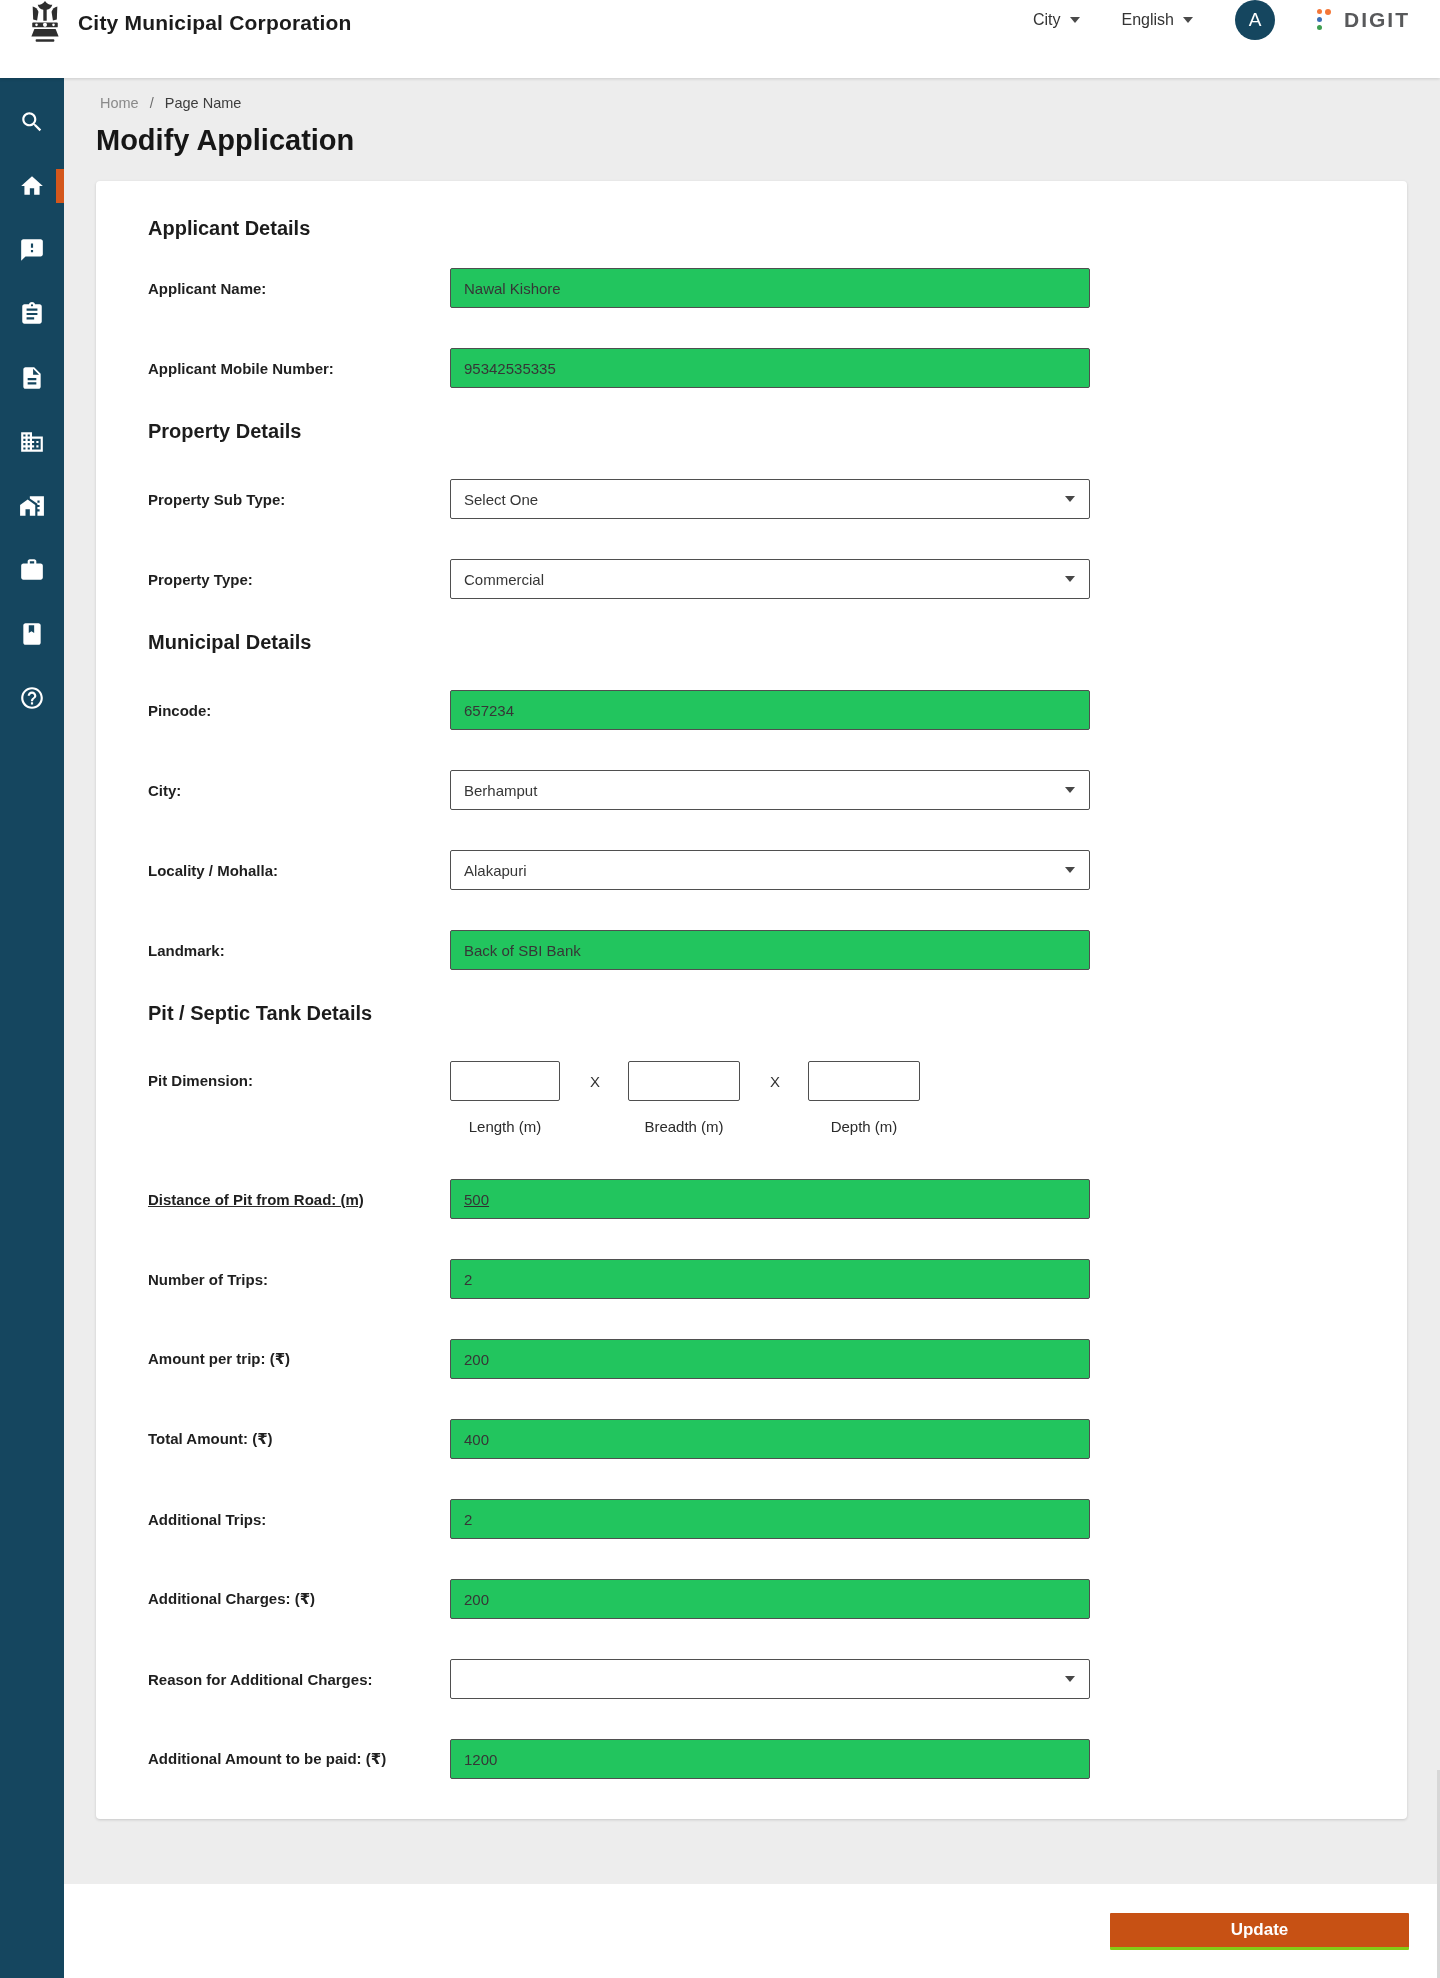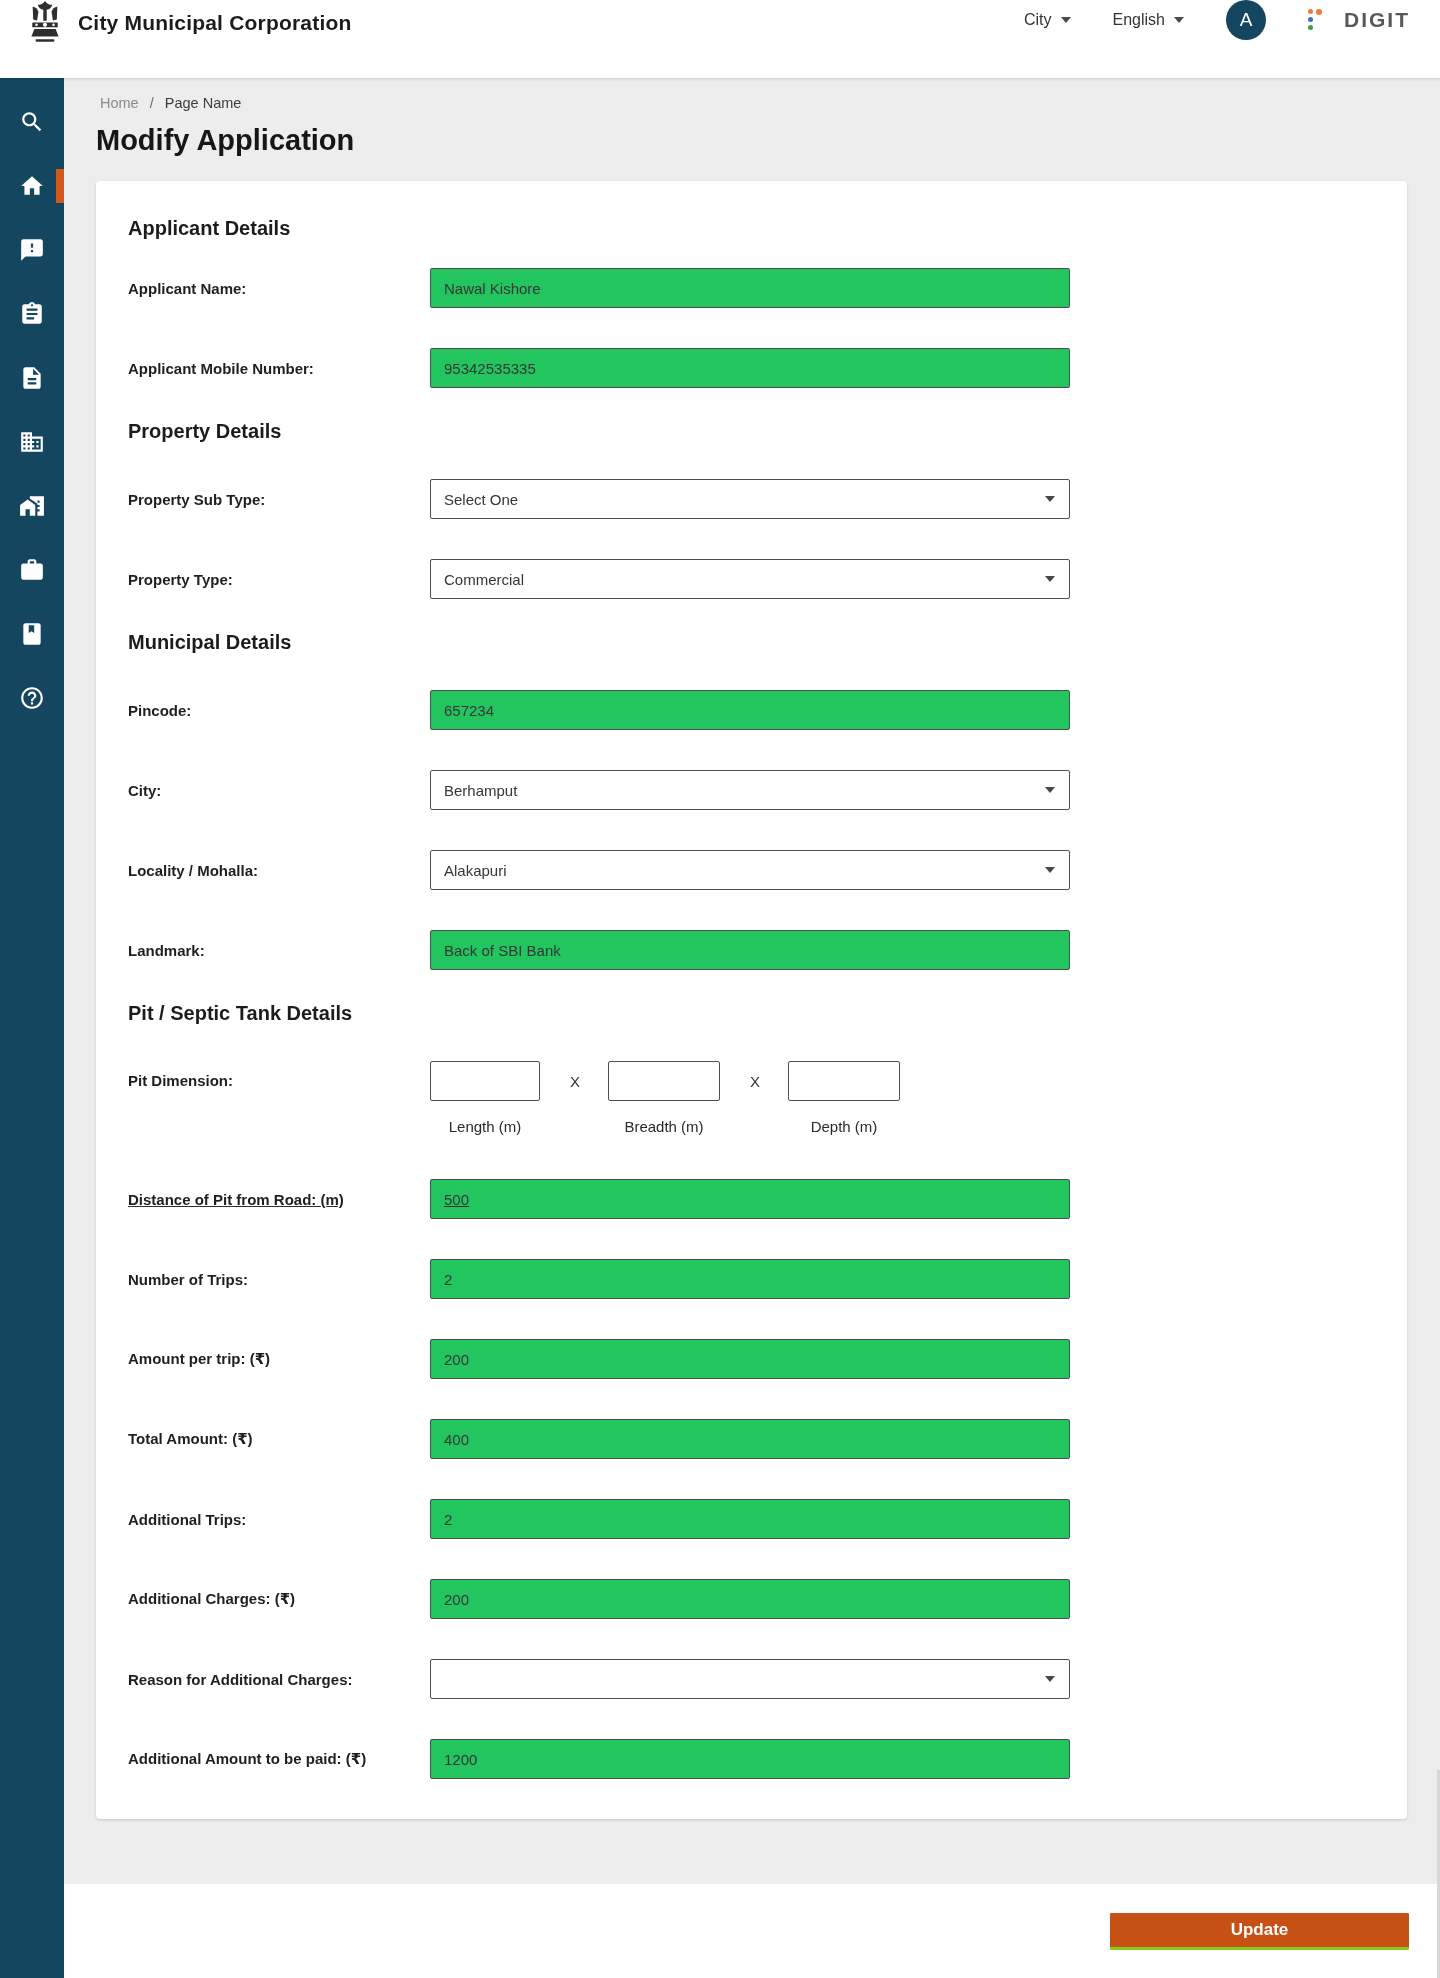--- a/index.html
+++ b/index.html
@@ -23,21 +23,21 @@
   .hdr-select .lbl { font-size:16px; color:#343434; }
   .caret-down {
     width:0; height:0; border-left:5px solid transparent;
     border-right:5px solid transparent; border-top:6px solid #4a4a4a;
   }
   .avatar {
     width:40px; height:40px; border-radius:50%; background:#15465F;
     color:#fff; font-size:19px; display:flex; align-items:center;
     justify-content:center; cursor:pointer;
   }
-  .digit-logo { display:flex; align-items:flex-start; gap:22px; }
+  .digit-logo { display:flex; align-items:flex-start; gap:13px; }
   .digit-dots { position:relative; width:14px; height:22px; margin-top:1px; }
   .digit-dots i { position:absolute; border-radius:50%; display:block; }
   .digit-dots i:nth-child(1){ left:0;   top:0;  width:5px; height:5px; background:#F47738; }
   .digit-dots i:nth-child(2){ left:8px; top:0;  width:6px; height:6px; background:#F47738; }
   .digit-dots i:nth-child(3){ left:0;   top:8px; width:5px; height:5px; background:#3C6FB5; }
   .digit-dots i:nth-child(4){ left:0;   top:16px;width:5px; height:5px; background:#3E9E50; }
   .digit-text { font-size:21px; font-weight:700; color:#58595B; letter-spacing:2px; }
 
   
   .sidebar {
@@ -59,21 +59,21 @@
   .content-pad { padding:29px 33px 0 32px; }
   .breadcrumb { font-size:14.5px; padding-left:4px; }
   .breadcrumb .bc-home { color:#8a8a8a; cursor:pointer; }
   .breadcrumb .bc-sep { color:#6f6f6f; margin:0 7px; }
   .breadcrumb .bc-current { color:#3d3d3d; }
   .page-title { margin-top:13px; font-size:29px; font-weight:700; color:#161616; }
 
   .card {
     margin-top:24px; width:1311px; background:#ffffff; border-radius:4px;
     box-shadow:0 1px 3px rgba(0,0,0,.16);
-    padding:36px 32px 40px 32px;
+    padding:36px 32px 40px 52px;
   }
   .section-heading { font-size:20px; font-weight:700; color:#1c1c1c; }
   .section-heading.first { margin-top:0; }
   .section-heading.later { margin-top:32px; }
   .section-heading + .form-row,
   .section-heading + .pit-row { margin-top:28px; }
   .section-heading.later + .form-row,
   .section-heading.later + .pit-row { margin-top:36px; }
 
   .form-row { display:flex; align-items:center; margin-top:40px; }

